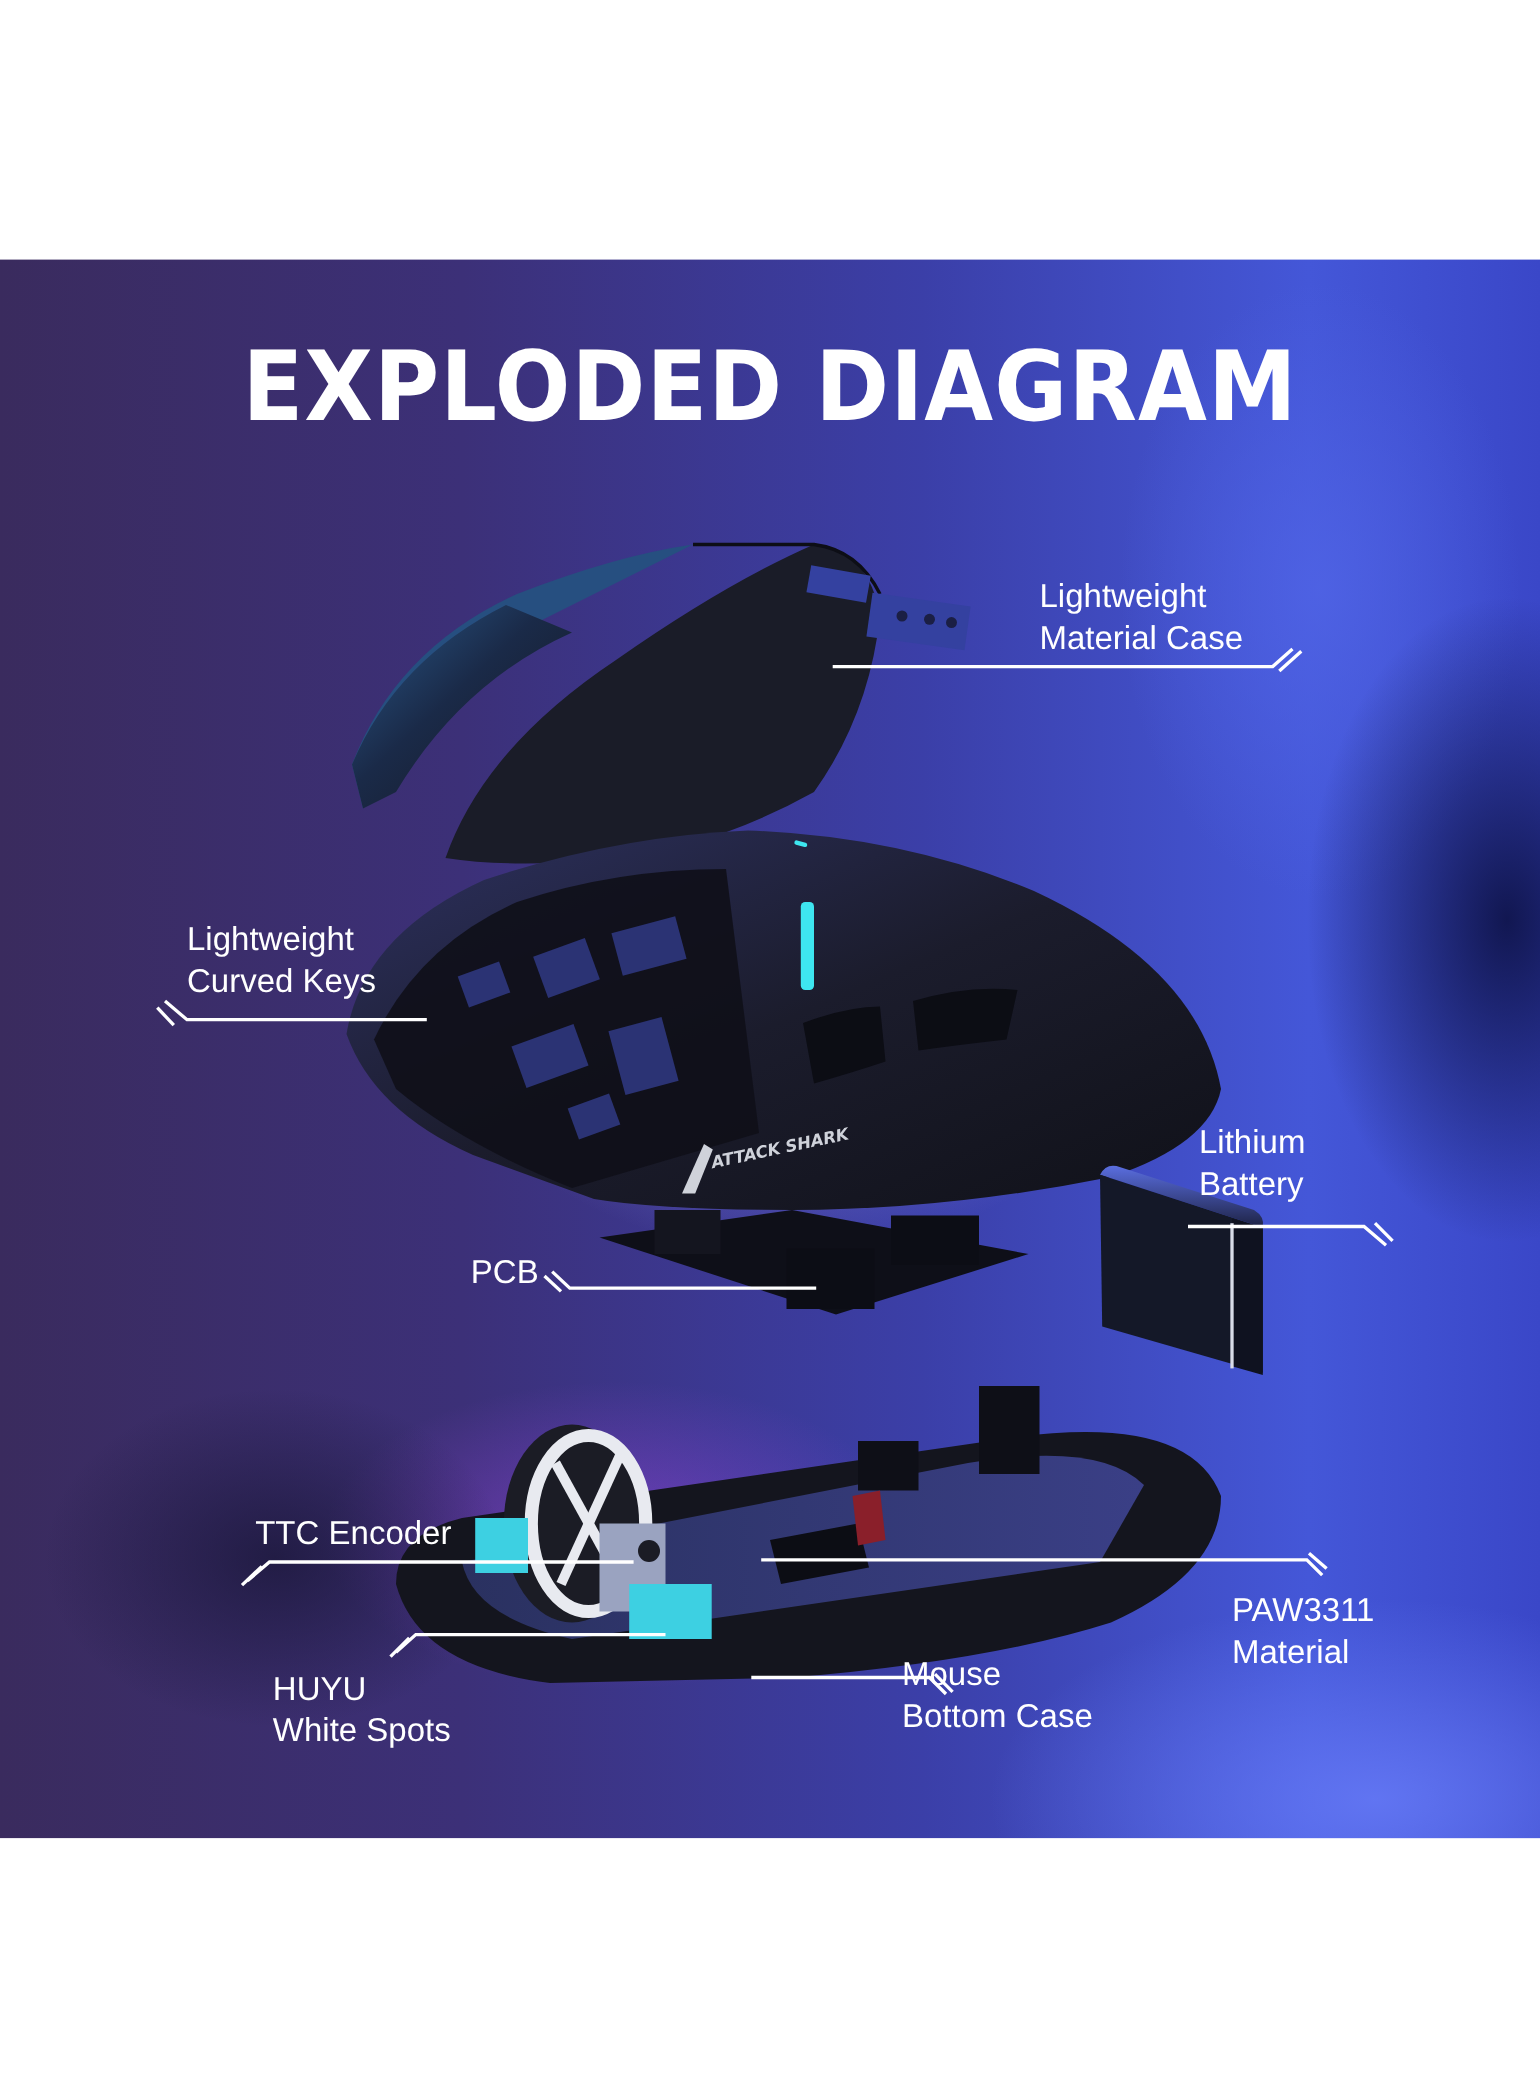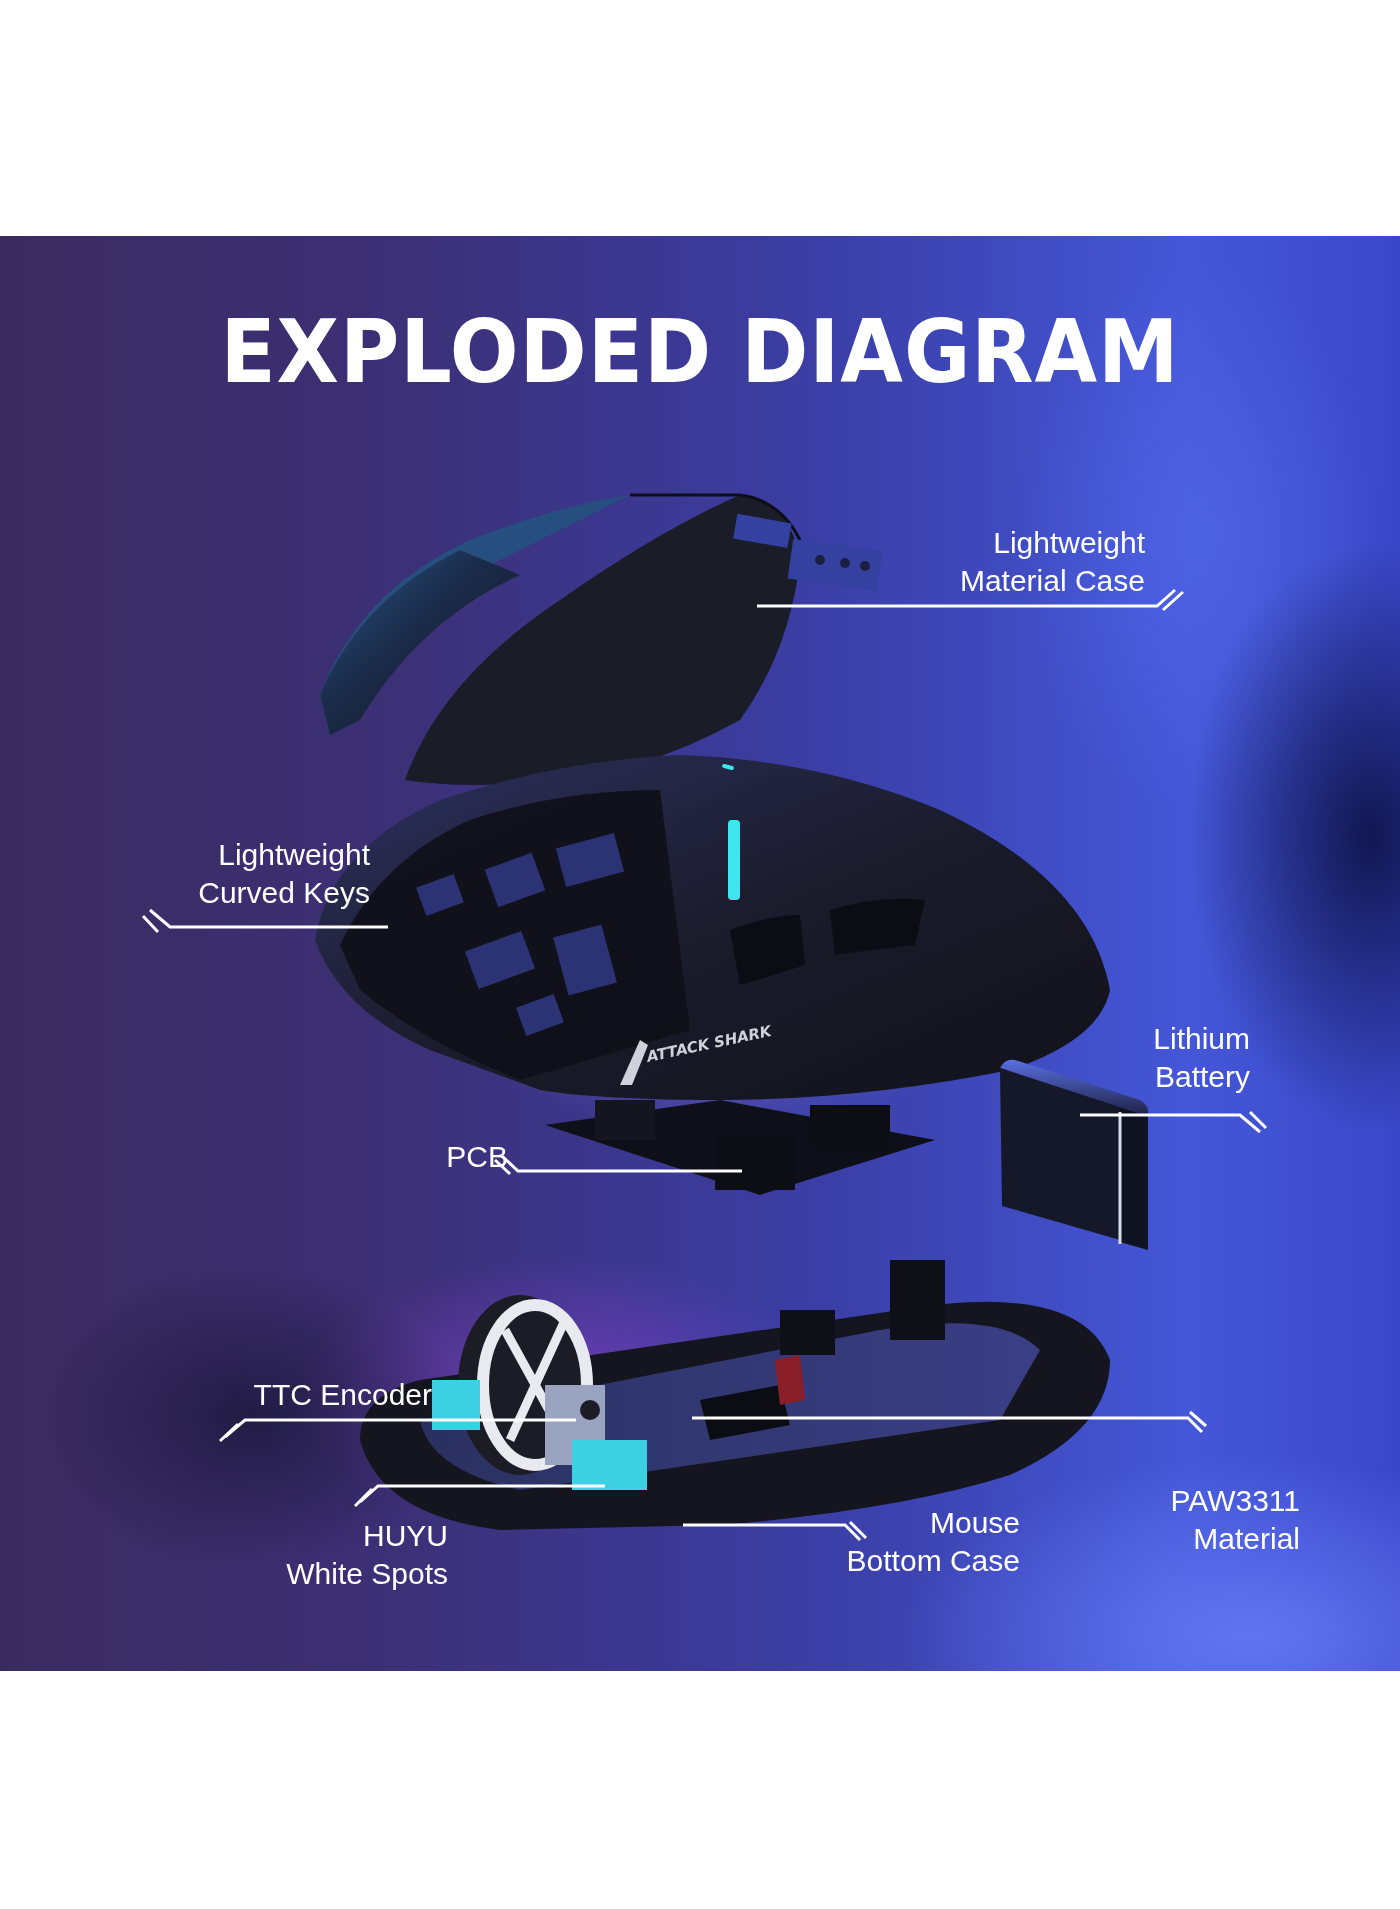--- a/index.html
+++ b/index.html
@@ -14,21 +14,21 @@
       radial-gradient(ellipse 500px 260px at 1250px 1400px, rgba(100,120,245,0.9), rgba(100,120,245,0) 70%),
       radial-gradient(ellipse 260px 400px at 1200px 300px, rgba(80,100,230,0.8), rgba(80,100,230,0) 70%),
       linear-gradient(90deg, #3a2b5e 0%, #3c3078 30%, #3b3fa8 60%, #4457d8 85%, #3a47c8 100%);
   }
   .title {
     position:absolute; left:0; top:300px; width:1400px; text-align:center;
     color:#ffffff; font-weight:bold; font-size:88px; letter-spacing:1px;
     font-family:"DejaVu Sans", sans-serif; transform:scaleX(0.92);
   }
   .label {
-    position:absolute; color:#ffffff; font-size:30px; line-height:38px; text-align:right;
+    position:absolute; color:#ffffff; font-size:30px; line-height:38px; text-align:left;
     font-family:"Liberation Sans", sans-serif; white-space:nowrap;
   }
   .label span { display:block; }
   svg.overlay { position:absolute; left:0; top:0; width:1400px; height:1909px; }
 </style>
 </head>
 <body>
 
 <div class="panel"></div>
 
@@ -176,16 +176,16 @@
 <div class="label" style="left:248px; top:1517px; width:200px;">
   <span>HUYU</span>
   <span>White Spots</span>
 </div>
 
 <div class="label" style="left:820px; top:1504px; width:200px;">
   <span>Mouse</span>
   <span>Bottom Case</span>
 </div>
 
-<div class="label" style="left:1120px; top:1446px; width:180px;margin-top:36px;">
+<div class="label" style="left:1120px; top:1446px; width:180px;">
   <span>PAW3311</span>
   <span>Material</span>
 </div>
 
 </body></html>

